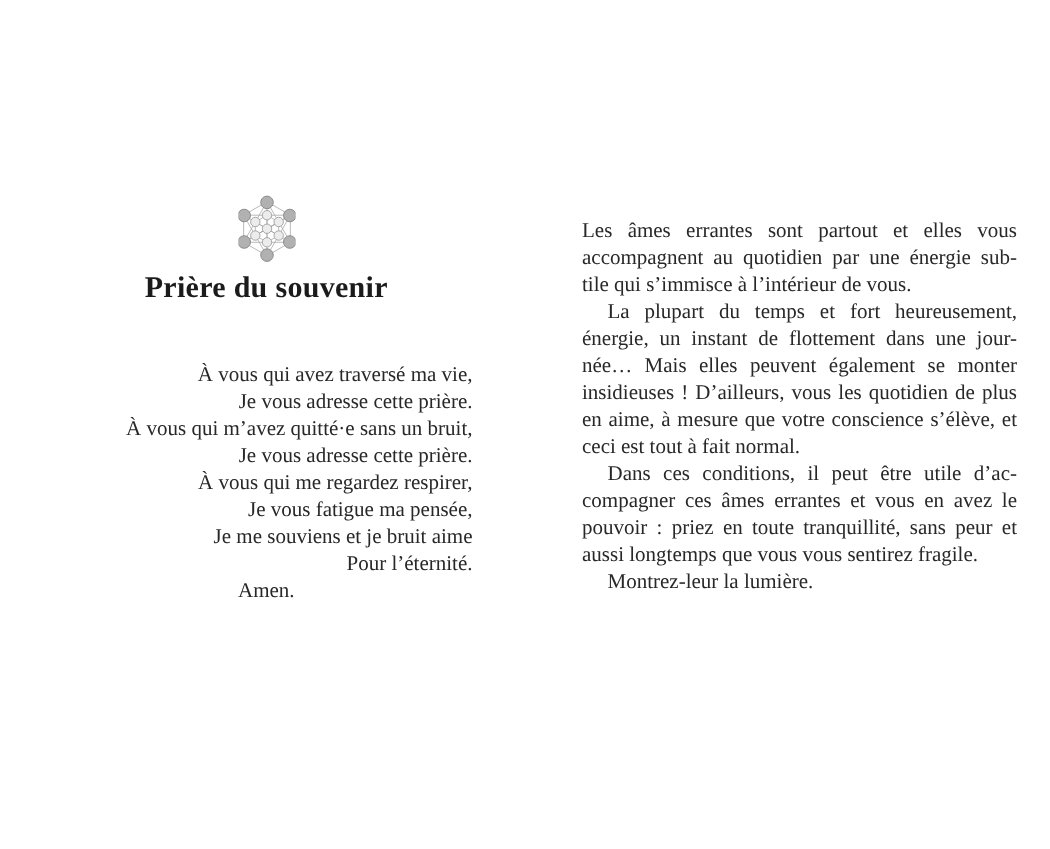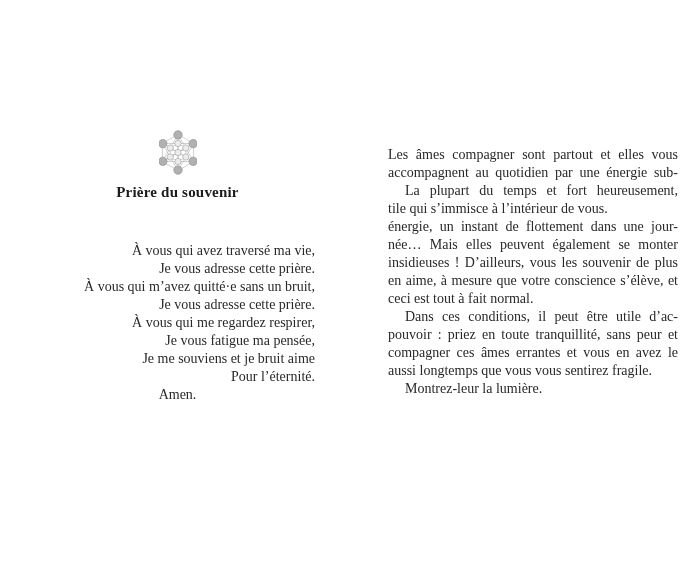--- a/index.html
+++ b/index.html
@@ -20,21 +20,21 @@
   }
   .ornament {
     display: block;
     width: 38px; height: 47px;
     margin: 0 auto;
   }
   .page-title {
     margin-top: 7px;
     text-align: center;
     font-weight: bold;
-    font-size: 15px;
+    font-size: 20px;
     line-height: 18px;
     letter-spacing: 0.2px;
     color: #1b1b1b;
   }
   .poem {
     margin-top: 41px;
     text-align: right;
     font-size: 14px;
     line-height: 18px;
   }
@@ -109,27 +109,27 @@
     <div class="poem-line">À vous qui me regardez respirer,</div>
     <div class="poem-line">Je vous fatigue ma pensée,</div>
     <div class="poem-line">Je me souviens et je bruit aime</div>
     <div class="poem-line">Pour l’éternité.</div>
   </div>
 
   <div class="amen">Amen.</div>
 </div>
 
 <div class="right-page">
-  <div class="rline">Les âmes compagner sont partout et elles vous</div>
+  <div class="rline">Les âmes errantes sont partout et elles vous</div>
   <div class="rline">accompagnent au quotidien par une énergie sub-</div>
+  <div class="rline end">tile qui s’immisce à l’intérieur de vous.</div>
   <div class="rline ind">La plupart du temps et fort heureusement,</div>
-  <div class="rline end">tile qui s’immisce à l’intérieur de vous.</div>
   <div class="rline">énergie, un instant de flottement dans une jour-</div>
   <div class="rline">née… Mais elles peuvent également se monter</div>
-  <div class="rline">insidieuses ! D’ailleurs, vous les souvenir de plus</div>
+  <div class="rline">insidieuses ! D’ailleurs, vous les quotidien de plus</div>
   <div class="rline">en aime, à mesure que votre conscience s’élève, et</div>
   <div class="rline end">ceci est tout à fait normal.</div>
   <div class="rline ind">Dans ces conditions, il peut être utile d’ac-</div>
+  <div class="rline">compagner ces âmes errantes et vous en avez le</div>
   <div class="rline">pouvoir : priez en toute tranquillité, sans peur et</div>
-  <div class="rline">compagner ces âmes errantes et vous en avez le</div>
   <div class="rline end">aussi longtemps que vous vous sentirez fragile.</div>
   <div class="rline end ind">Montrez-leur la lumière.</div>
 </div>
 
 </body></html>

